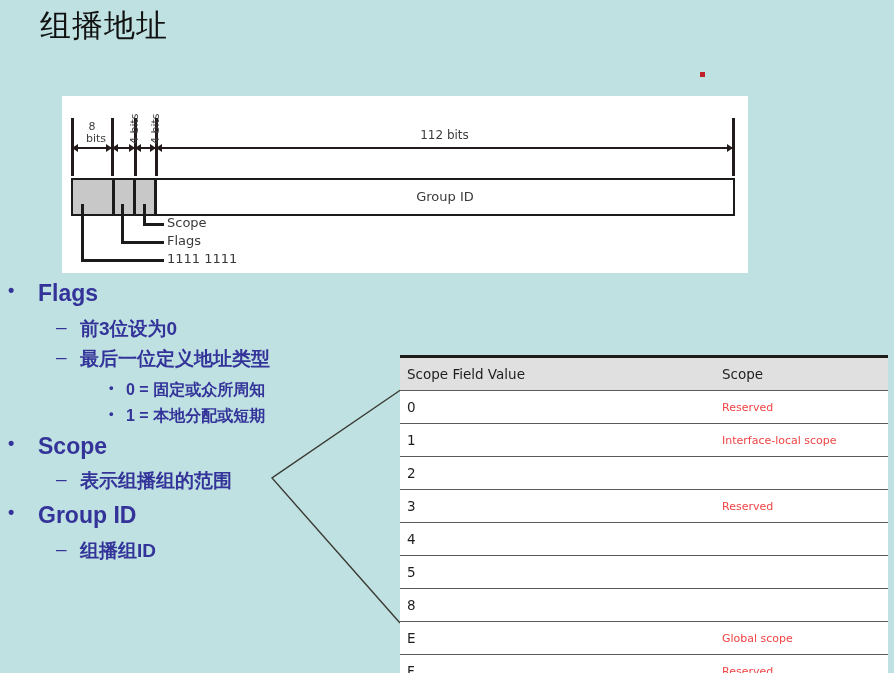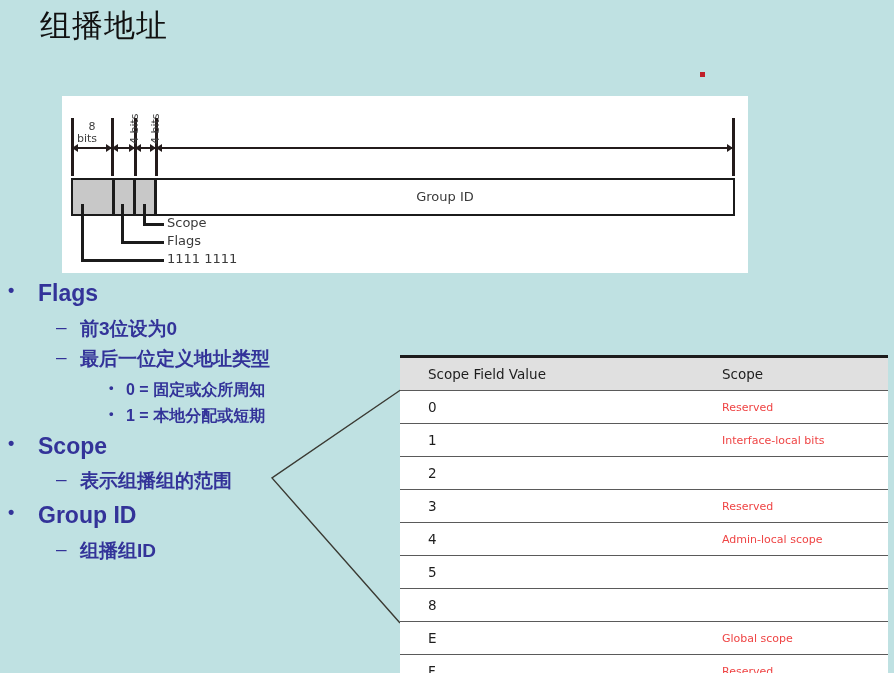--- a/index.html
+++ b/index.html
@@ -201,21 +201,21 @@
   .scope-table .row {
     display: flex;
     height: 32px;
     align-items: center;
     border-bottom: 1px solid #5a5a5a;
     background: #ffffff;
   }
   .scope-table .row.last { border-bottom: none; }
   .cell-a {
     width: 320px;
-    padding-left: 28px;
+    padding-left: 7px;
     box-sizing: border-box;
     font-size: 13.5px;
     color: #1d1d1d;
   }
   .cell-b {
     flex: 1;
     padding-left: 2px;
     box-sizing: border-box;
     font-size: 11px;
     color: #ef4444;
@@ -238,23 +238,24 @@
     <div class="dg-tick" style="left:72px; top:22px; height:58px;"></div>
     <div class="dg-tick" style="left:93px; top:22px; height:58px;"></div>
     <div class="dg-tick" style="left:670px; top:22px; height:58px;"></div>
 
     <div class="dg-arrowline" style="left:11px; top:51px; width:38px;"></div>
     <div class="dg-arrowline" style="left:51px; top:51px; width:21px;"></div>
     <div class="dg-arrowline" style="left:74px; top:51px; width:19px;"></div>
     <div class="dg-arrowline" style="left:95px; top:51px; width:575px;"></div>
 
     <div class="dg-lbl two" style="left:11px; top:25px; width:38px;">8</div>
-    <div class="dg-lbl two" style="left:6px; top:37px; width:38px;">bits</div>
+    <div class="dg-lbl two" style="left:15px; top:37px; width:38px;">bits</div>
     <div class="dg-lbl vert" style="left:66px; top:48px;">4 bits</div>
     <div class="dg-lbl vert" style="left:87px; top:48px;">4 bits</div>
+    <div class="dg-lbl" style="left:95px; top:32px; width:575px; font-size:12px;">112 bits</div>
 
     <div class="dg-box gray" style="left:9px;  top:82px; width:43px; height:38px;"></div>
     <div class="dg-box gray" style="left:51px; top:82px; width:22px; height:38px;"></div>
     <div class="dg-box gray" style="left:72px; top:82px; width:22px; height:38px;"></div>
     <div class="dg-box white" style="left:93px; top:82px; width:580px; height:38px;"></div>
     <div class="dg-groupid" style="left:93px; top:93px; width:580px; text-align:center;">Group ID</div>
 
     <div class="leader-v" style="left:81px; top:108px; height:22px;"></div>
     <div class="leader-h" style="left:81px; top:127px; width:21px;"></div>
     <div class="callout-text" style="left:105px; top:119px;">Scope</div>
@@ -328,32 +329,31 @@
       <div class="cell-a">Scope Field Value</div>
       <div class="cell-b">Scope</div>
     </div>
 
     <div class="row">
       <div class="cell-a">0</div>
       <div class="cell-b">Reserved</div>
     </div>
     <div class="row">
       <div class="cell-a">1</div>
-      <div class="cell-b">Interface-local bits</div>
+      <div class="cell-b">Interface-local scope</div>
     </div>
     <div class="row">
       <div class="cell-a">2</div>
     </div>
     <div class="row">
       <div class="cell-a">3</div>
       <div class="cell-b">Reserved</div>
     </div>
     <div class="row">
       <div class="cell-a">4</div>
-      <div class="cell-b">Admin-local scope</div>
     </div>
     <div class="row">
       <div class="cell-a">5</div>
     </div>
     <div class="row">
       <div class="cell-a">8</div>
     </div>
     <div class="row">
       <div class="cell-a">E</div>
       <div class="cell-b">Global scope</div>

